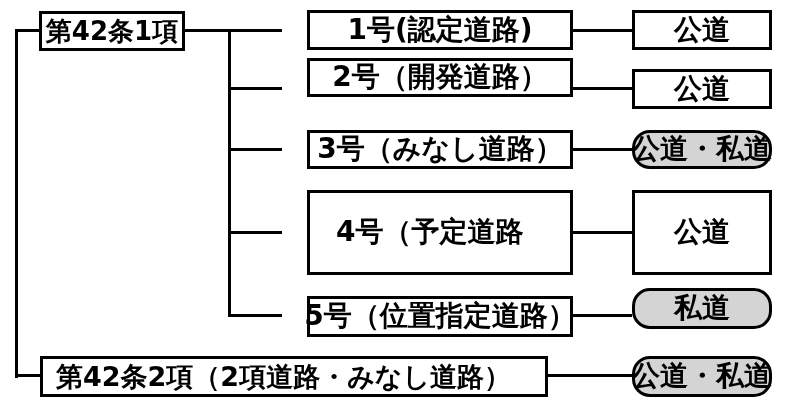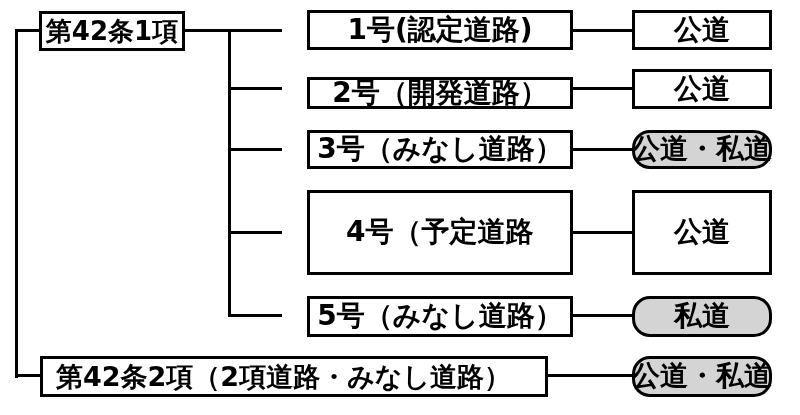--- a/index.html
+++ b/index.html
@@ -31,21 +31,21 @@
   .top-box { left: 39px; top: 11px; width: 146px; height: 40px; font-size: 26px; }
   .bottom-box {
     left: 40px; top: 356px; width: 508px; height: 41px;
     justify-content: flex-start; padding-left: 13px; font-size: 27px; text-align: center;
   }
   .two-line {
     flex-direction: column;
     align-items: flex-start;
     justify-content: center;
   }
-  .two-line .l1 { padding-left: 36px; display: block; }
+  .two-line .l1 { padding-left: 26px; display: block; }
   .two-line .l2 { padding-left: 97px; display: block; }
   .line { position: absolute; background: var(--line, #000000); }
 </style>
 </head>
 <body>
 
 <div class="canvas">
 
   <div class="line" style="left:15px;  top:29px;  width:3px;  height:349px;"></div>
   <div class="line" style="left:15px;  top:29px;  width:24px; height:3px;"></div>
@@ -67,21 +67,21 @@
     <span>第42条1項</span>
   </div>
 
   <div class="box mid" style="top:10px; height:40px;">
     <span>1号(認定道路)</span>
   </div>
   <div class="box right" style="top:10px; height:40px;">
     <span>公道</span>
   </div>
 
-  <div class="box mid" style="top:77px; height:32px;">
+  <div class="box mid" style="top:58px; height:39px;">
     <span>2号（開発道路）</span>
   </div>
   <div class="box right" style="top:69px; height:40px;">
     <span>公道</span>
   </div>
 
   <div class="box mid" style="top:130px; height:39px;">
     <span>3号（みなし道路）</span>
   </div>
   <div class="box right gray" style="top:130px; height:39px;">
@@ -89,23 +89,23 @@
   </div>
 
   <div class="box mid two-line" style="top:190px; height:85px;">
     <span class="l1">4号（予定道路</span>
   </div>
   <div class="box right" style="top:190px; height:85px;">
     <span>公道</span>
   </div>
 
   <div class="box mid" style="top:296px; height:41px;">
-    <span>5号（みなし道路）</span>
+    <span>5号（位置指定道路）</span>
   </div>
-  <div class="box right gray" style="top:296px; height:41px;">
+  <div class="box right gray" style="top:288px; height:41px;">
     <span>私道</span>
   </div>
 
   <div class="box bottom-box">
     <span>第42条2項（2項道路・みなし道路）</span>
   </div>
   <div class="box right gray" style="top:356px; height:41px;">
     <span>公道・私道</span>
   </div>
 

